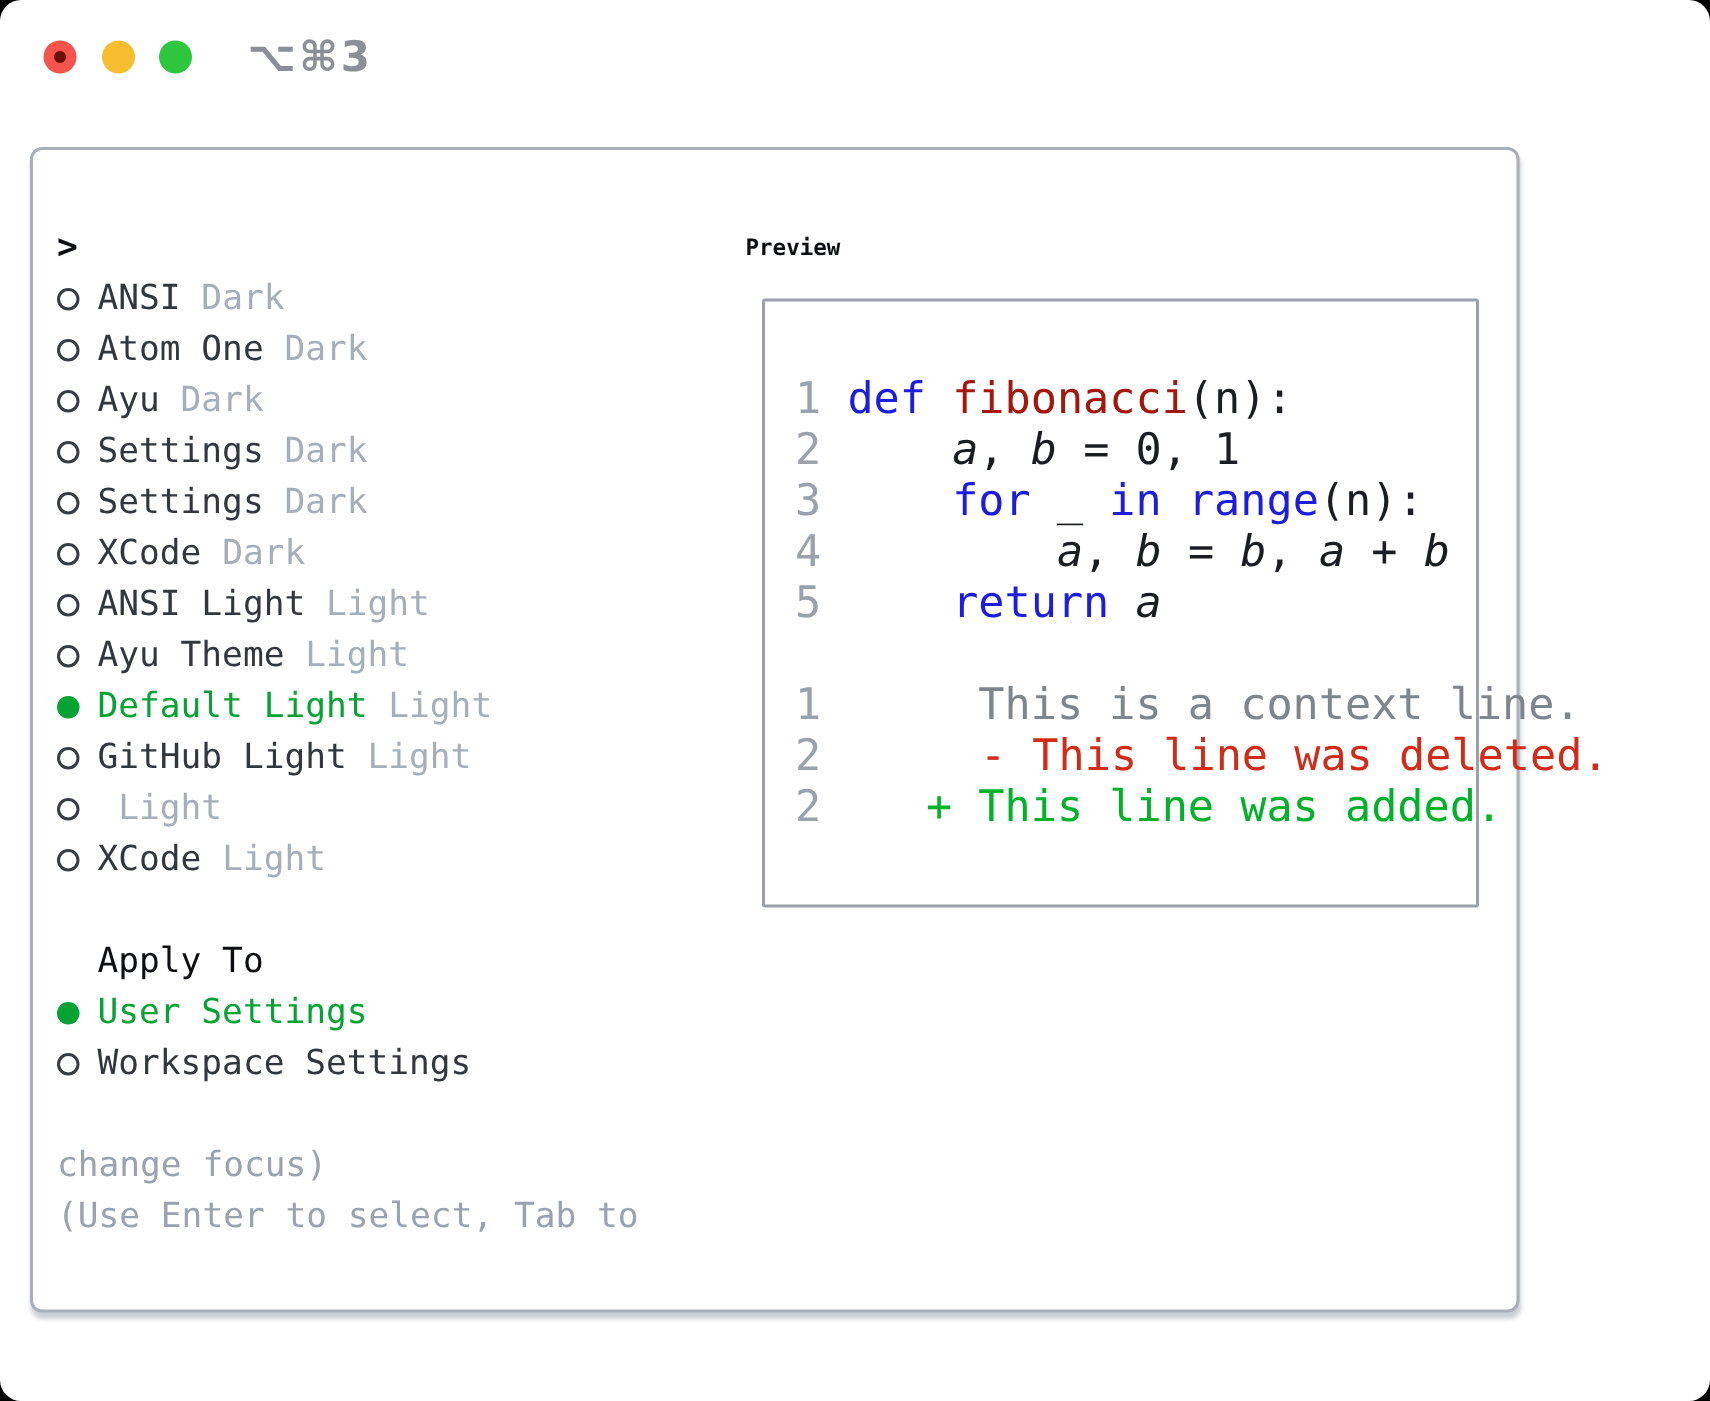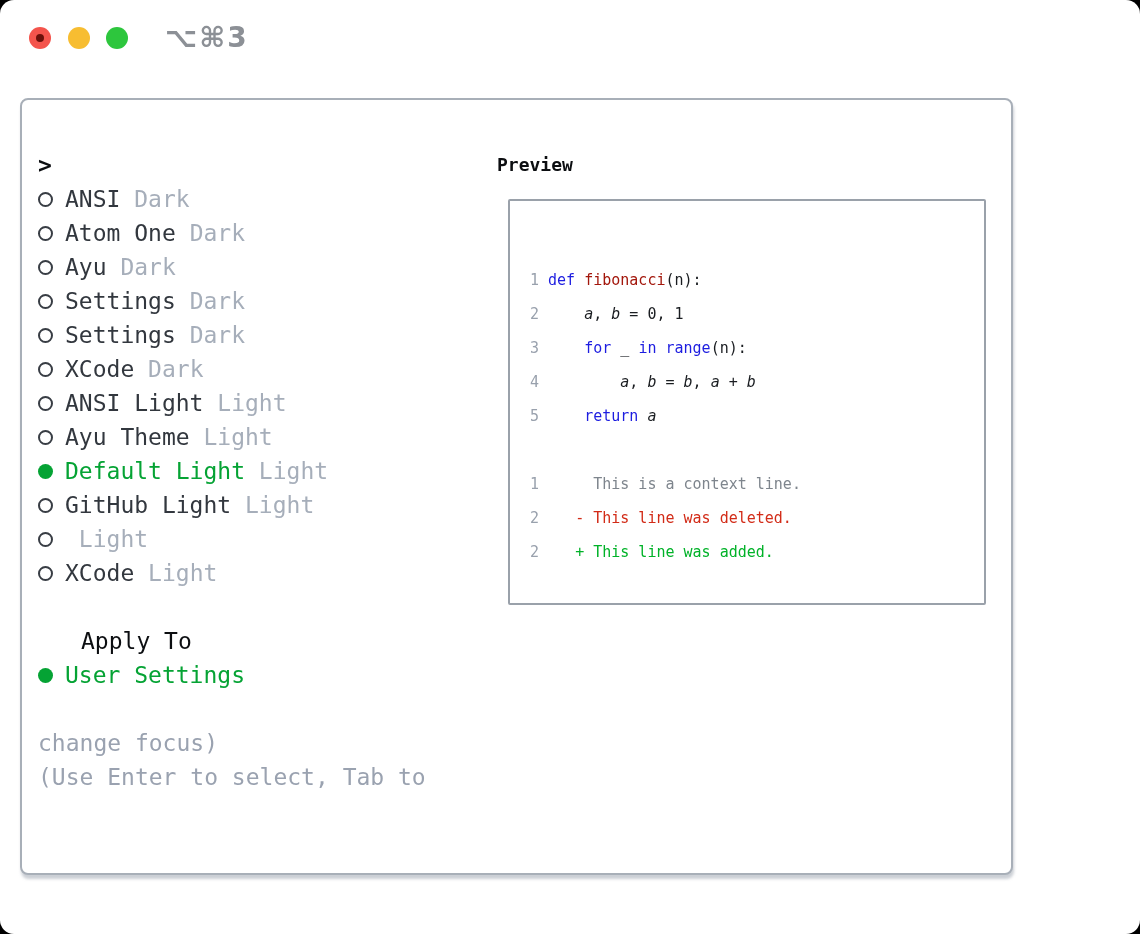--- a/index.html
+++ b/index.html
@@ -47,43 +47,43 @@
     align-items:center;justify-content:flex-start;
   }
   .dot{width:15px;height:15px;border-radius:50%;border:2px solid #383d44;}
   .dot.filled{border:none;background:var(--accent_green);}
   .prompt{font-weight:700;color:var(--heading_black);font-size:23px;}
   .list-title{font-weight:700;color:var(--heading_black);}
   .theme-name{color:var(--dark_text);}
   .theme-variant{color:var(--muted_gray);}
   .row.selected .theme-name,.row.selected .opt-label{color:var(--accent_green);}
   .apply-section{margin-top:34px;}
-  .apply-title{color:var(--heading_black);margin-left:16px;}
+  .apply-title{color:var(--heading_black);}
   .hint{margin-top:34px;color:var(--hint_gray);}
   
   .preview-title{
     position:absolute;left:475px;top:48px;height:34px;line-height:34px;
-    font-size:18px;font-weight:700;color:var(--heading_black);
+    font-size:15px;font-weight:700;color:var(--heading_black);
   }
   .preview-box{
     position:absolute;left:486px;top:99px;width:478px;height:406px;
     border:2px solid var(--preview_border);border-radius:2px;background:#fff;
   }
   .code{
-    position:absolute;left:20px;top:62px;
-    font-size:15px;line-height:34px;white-space:pre;color:#1a1d21;
+    position:absolute;left:20px;top:47px;
+    font-size:29px;line-height:34px;white-space:pre;color:#1a1d21;
   }
   .code-line{height:34px;}
   .num{color:var(--line_number_gray);}
   .kw{color:var(--keyword_blue);}
   .fn{color:var(--function_red);}
   .var{font-style:italic;color:#1a1d21;}
   .plain{color:#1a1d21;}
   .ctx{color:var(--context_gray);}
-  .del{color:var(--deleted_red);}
+  .del{color:var(--deleted_red);margin-left:36px;}
   .add{color:var(--added_green);}
 </style>
 </head>
 <body>
 
 <div class="window">
 
   <div class="traffic red"></div>
   <div class="traffic yellow"></div>
   <div class="traffic green"></div>
@@ -111,20 +111,21 @@
           <div class="row"><span class="marker"><span class="dot"></span></span><span class="theme-name">XCode</span><span class="theme-variant"> Light</span></div>
         </div>
 
       <div class="apply-section">
         <div class="row">
           <span class="marker"></span>
           <span class="apply-title">Apply To</span>
         </div>
         <div id="apply-list">
             <div class="row selected"><span class="marker"><span class="dot filled"></span></span><span class="opt-label">User Settings</span></div>
+            <div class="row"><span class="marker"><span class="dot"></span></span><span class="opt-label">Workspace Settings</span></div>
           </div>
       </div>
 
       <div class="hint" id="hint">
           <div class="row">change focus)</div>
           <div class="row">(Use Enter to select, Tab to</div>
         </div>
     </div>
 
     <div class="preview-title">Preview</div>

